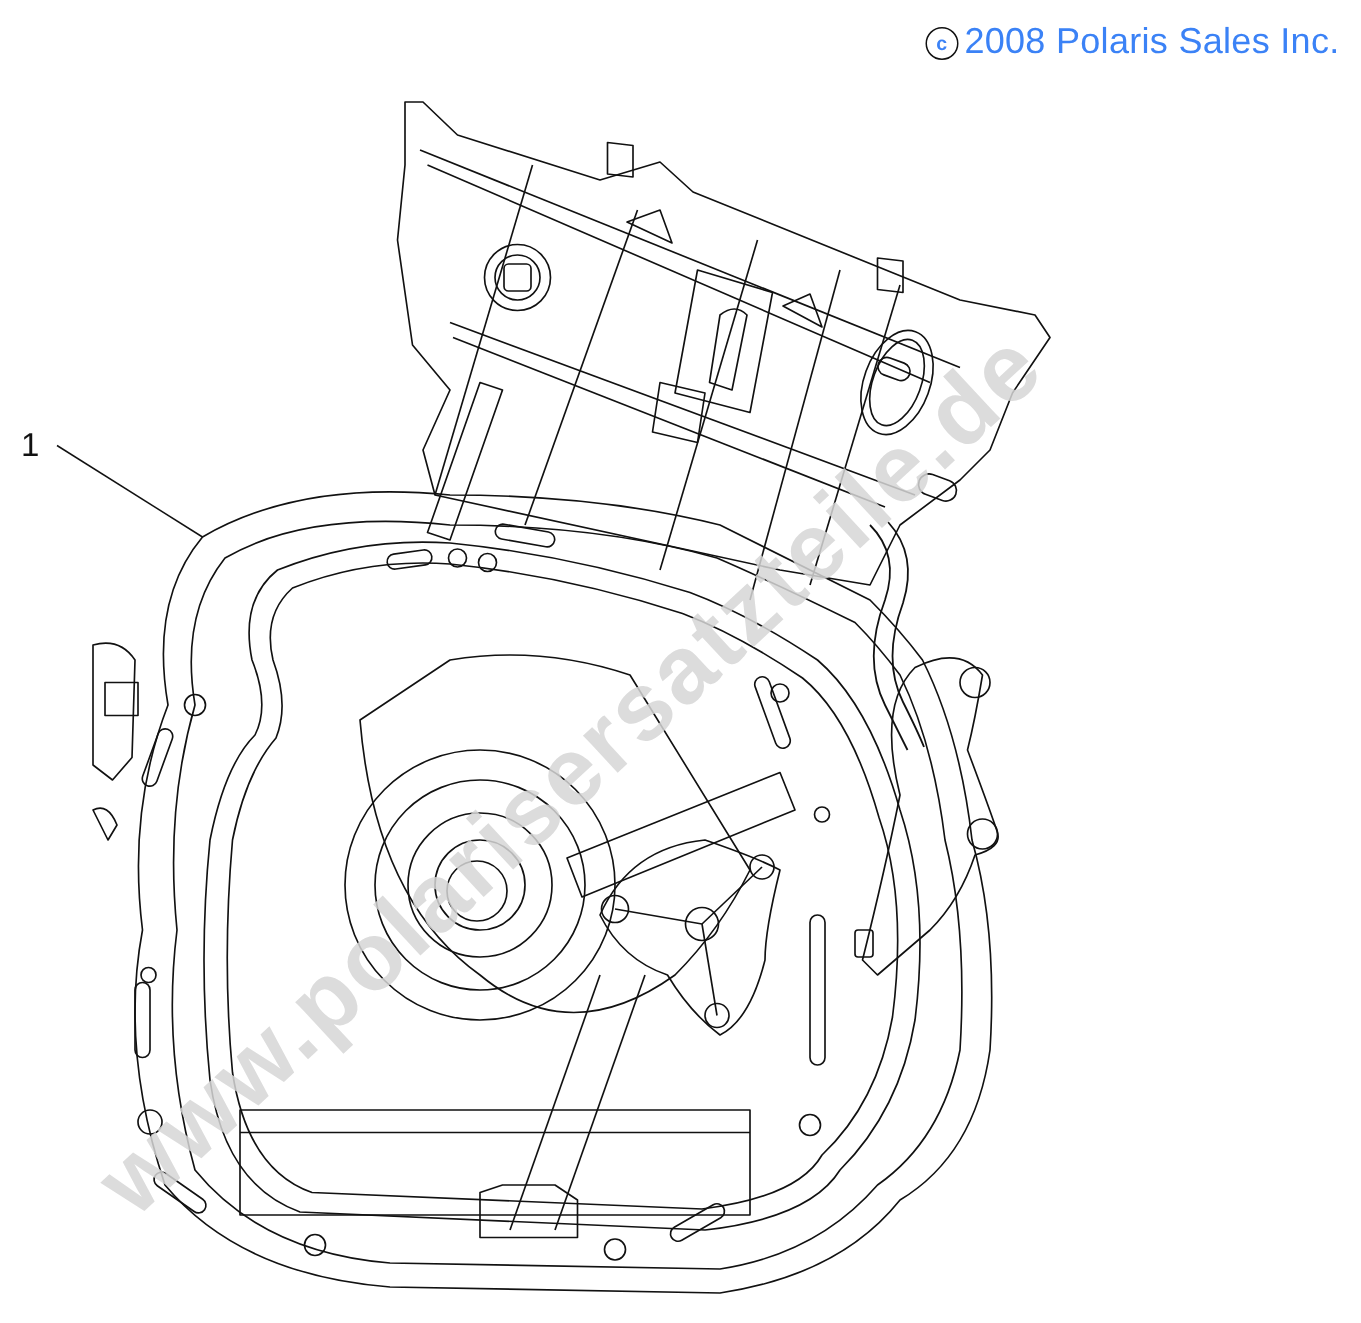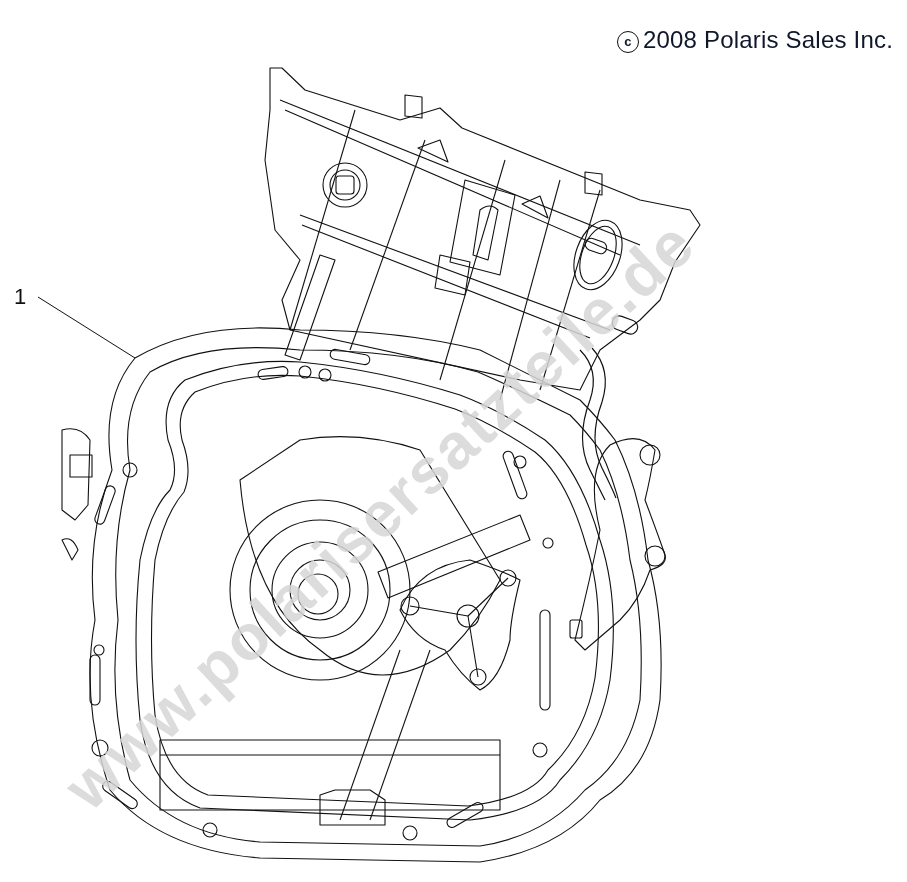--- a/index.html
+++ b/index.html
@@ -1,17 +1,17 @@
 <!DOCTYPE html>
 <html><head>
 <meta charset="utf-8">
 <style>
   html, body { margin:0; padding:0; background:#ffffff; }
   body { width:907px; height:882px; position:relative; overflow:hidden; font-family:"Liberation Sans", sans-serif; }
-  .copyright { position:absolute; top:26px; right:14px; font-size:24px; color:#0f172a; letter-spacing:0.2px; white-space:nowrap; }
+  .copyright { position:absolute; top:14px; right:14px; font-size:24px; color:#3b82f6; letter-spacing:0.2px; white-space:nowrap; }
   .copyright .c { display:inline-block; width:20px; height:20px; border:1.6px solid #111; border-radius:50%; font-size:13px; line-height:20px; text-align:center; vertical-align:2px; margin-right:4px; font-weight:bold; }
   .callout { position:absolute; left:14px; top:284px; font-size:22px; color:#111; }
   svg.drawing { position:absolute; left:0; top:0; }
   .watermark-fill { position:absolute; left:40px; top:420px; transform-origin:0 50%; transform:rotate(-42.8deg); font-size:64px; font-weight:bold; color:#d6d6d6; opacity:0.85; white-space:nowrap; letter-spacing:2px; pointer-events:none; }
 </style>
 </head>
 <body>
 
 <div class="copyright">
   <span class="c">c</span><span>2008 Polaris Sales Inc.</span>

